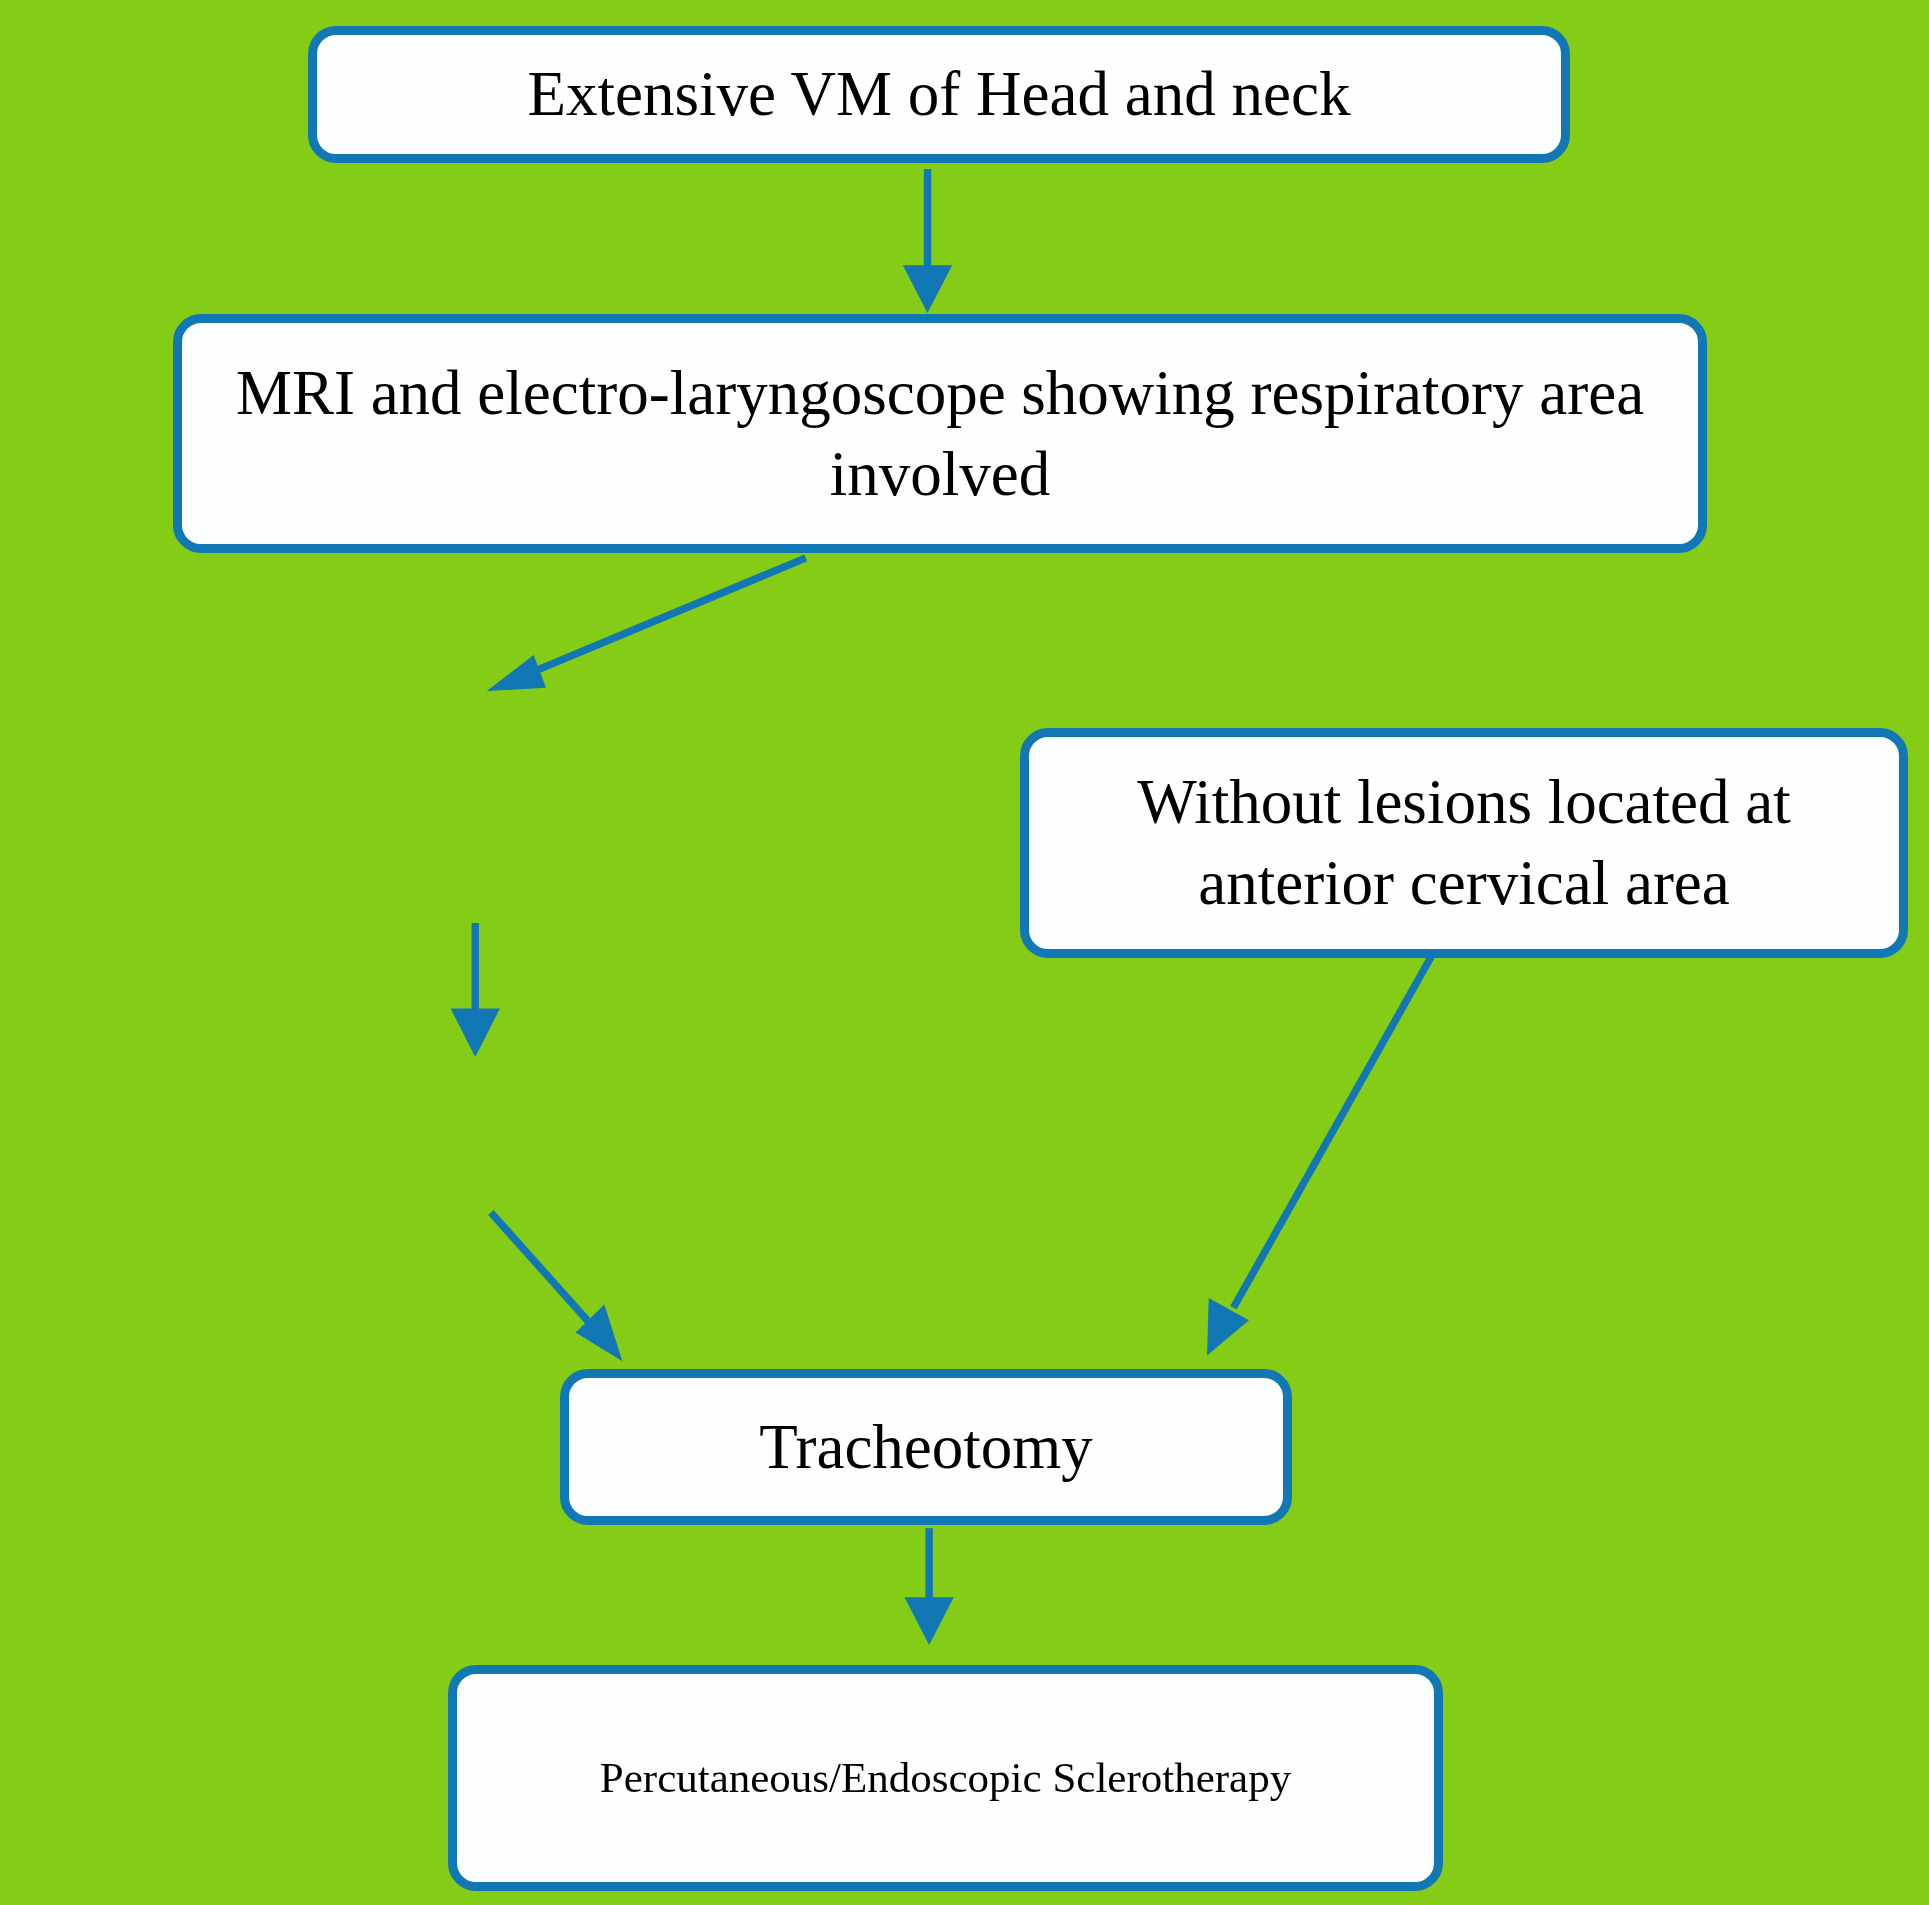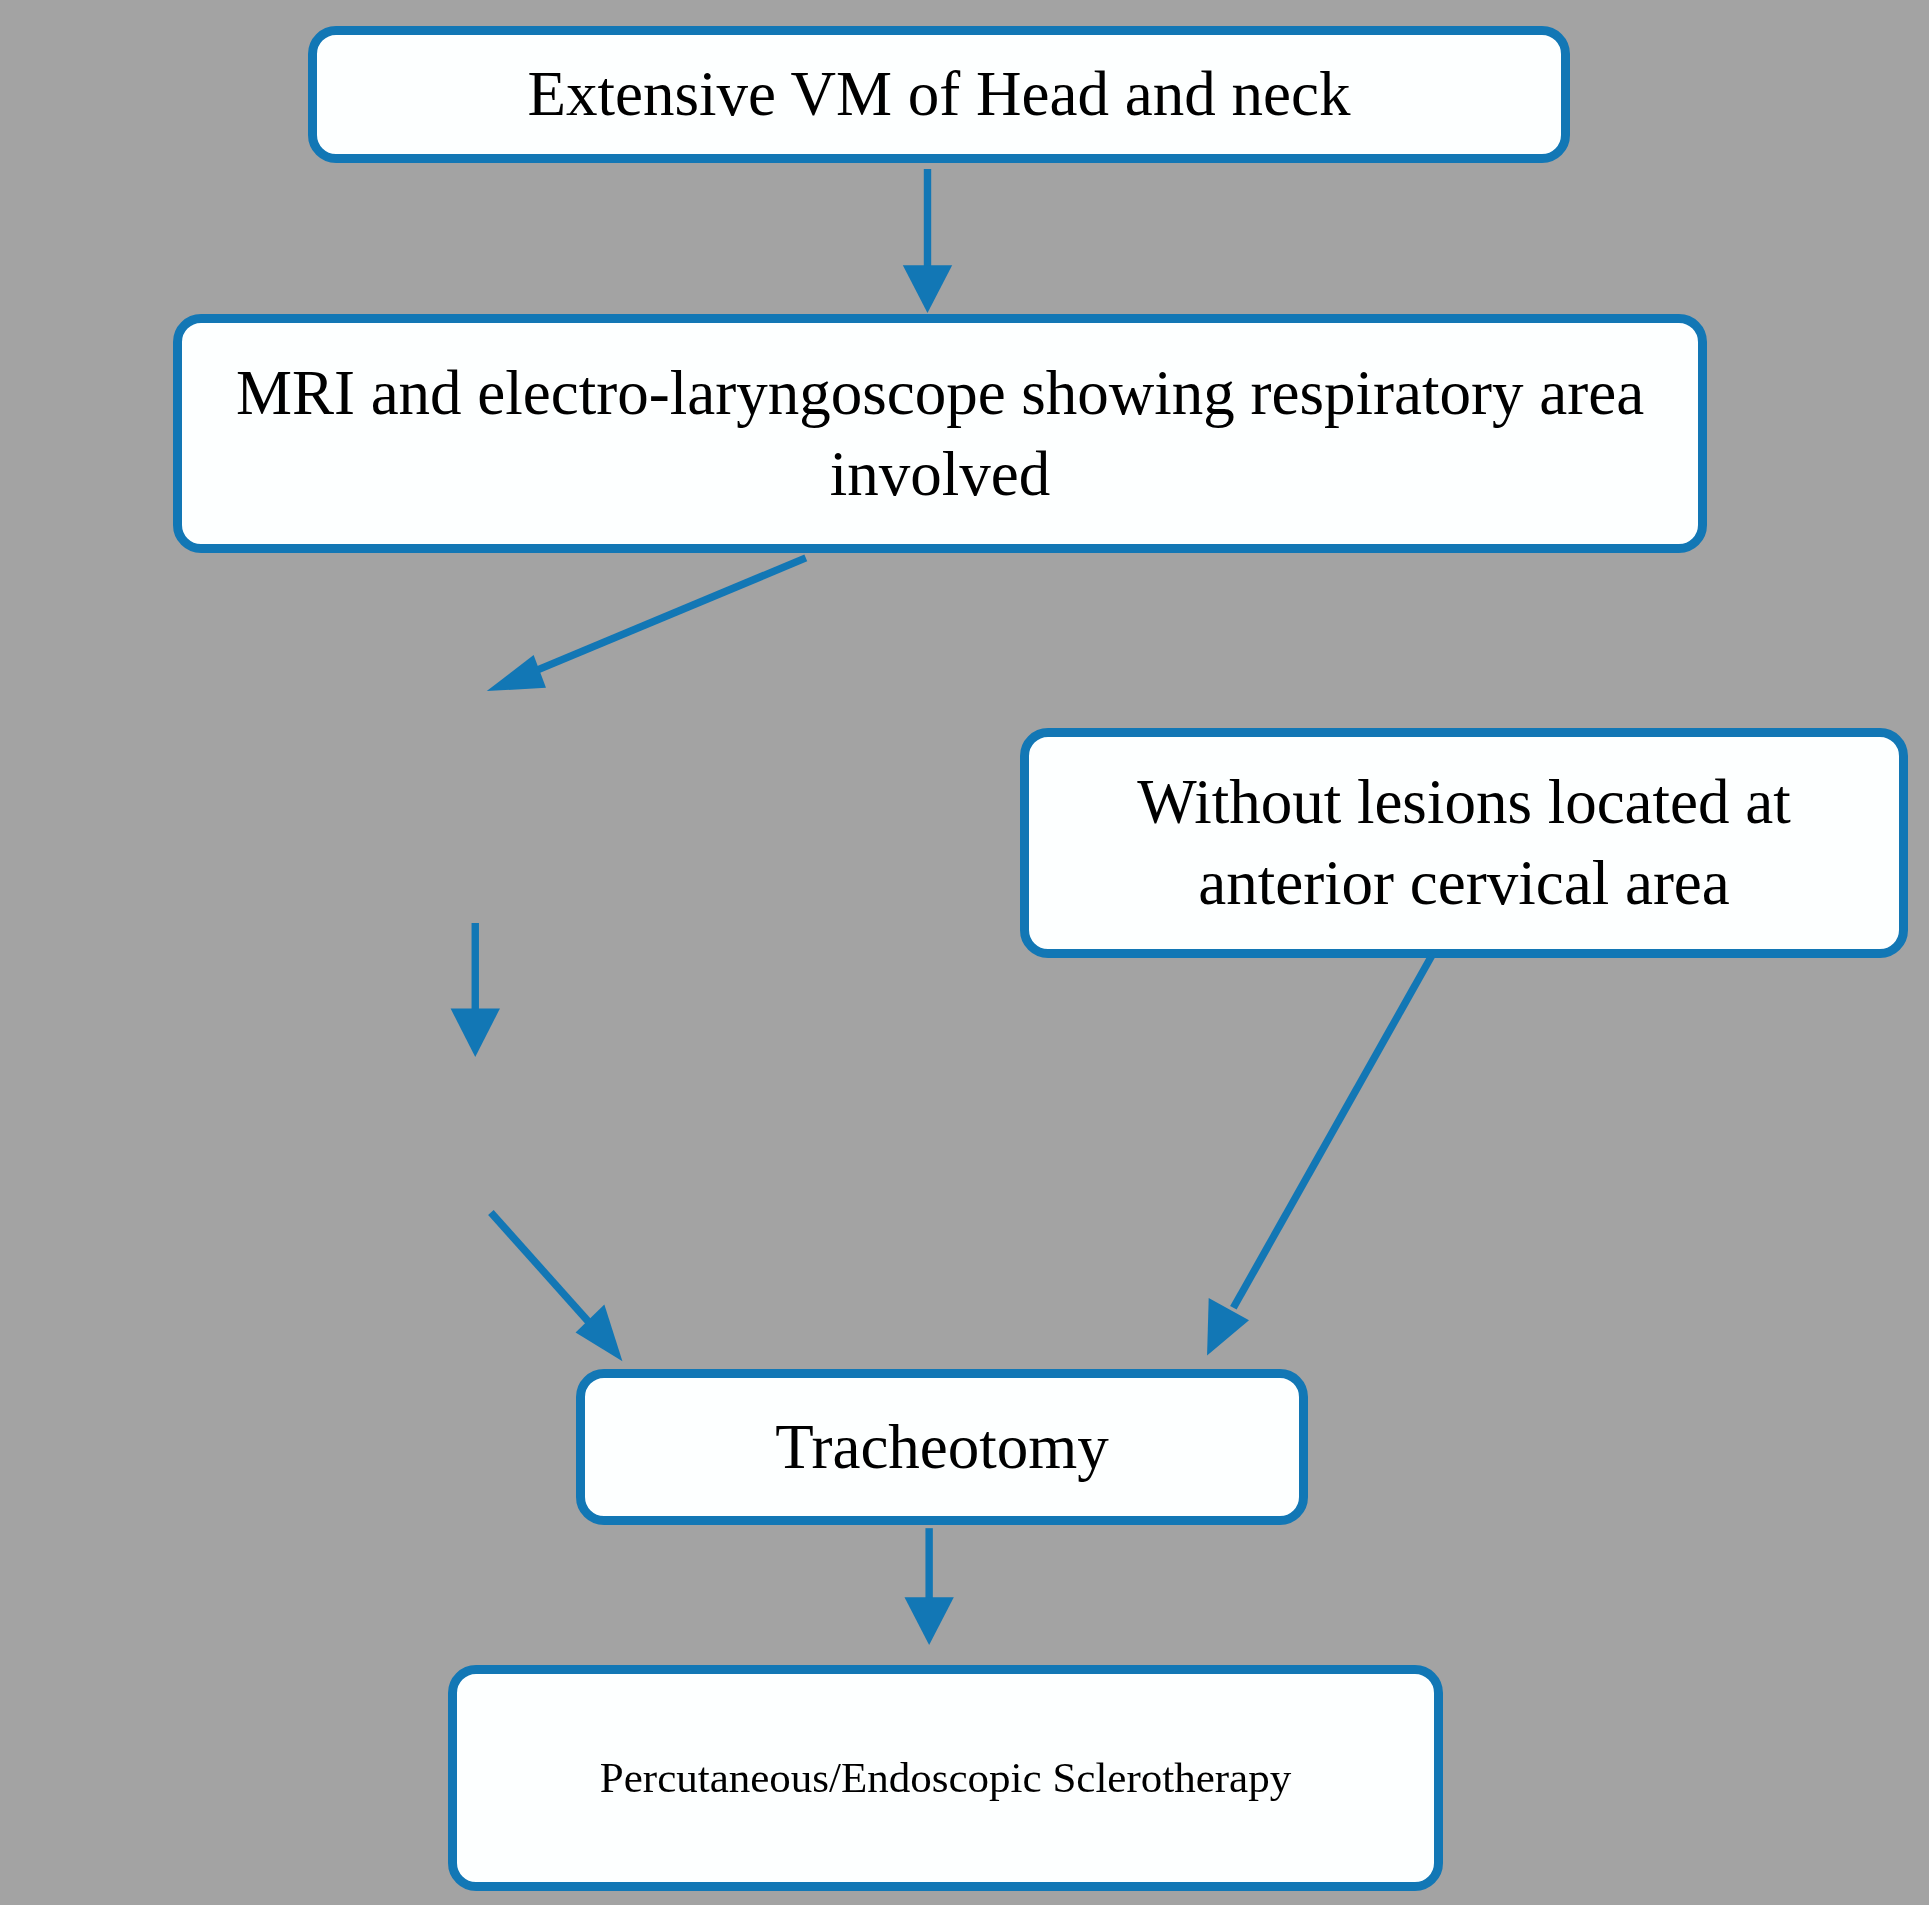--- a/index.html
+++ b/index.html
@@ -4,21 +4,21 @@
 <style>
   html, body {
     margin: 0;
     padding: 0;
     background: #ffffff;
   }
   #canvas {
     position: relative;
     width: 1929px;
     height: 1906px;
-    background: #a3a3a3;
+    background: #84cc16;
     overflow: hidden;
     font-family: "Liberation Serif", "DejaVu Serif", serif;
   }
   .flow-box {
     position: absolute;
     box-sizing: border-box;
     background: #fdffff;
     border: 9px solid #1277b5;
     border-radius: 28px;
     display: flex;
@@ -33,21 +33,21 @@
     display: block;
     width: 100%;
     font-weight: 400;
   }
   
   #box-extensive-vm { left: 308px;  top: 26px;   width: 1262px; height: 137px; font-size: 63px; }
   #box-mri          { left: 173px;  top: 314px;  width: 1534px; height: 239px; font-size: 63px; }
   #box-with-lesions { left: 33px;   top: 691px;  width: 901px; height: 230px; font-size: 63px; }
   #box-without-lesions { left: 1020px; top: 728px; width: 888px; height: 230px; font-size: 63px; }
   #box-percutaneous-sclero { left: 31px; top: 1061px; width: 947px; height: 148px; font-size: 63px; }
-  #box-tracheotomy  { left: 576px;  top: 1369px; width: 732px;  height: 156px; font-size: 63px; justify-content: flex-end; }
+  #box-tracheotomy  { left: 560px;  top: 1369px; width: 732px;  height: 156px; font-size: 63px; justify-content: flex-end; }
   #box-perc-endo-sclero { left: 448px; top: 1665px; width: 995px; height: 226px; font-size: 43px; }
 
   #arrow-layer {
     position: absolute;
     left: 0;
     top: 0;
     width: 1929px;
     height: 1906px;
     pointer-events: none;
   }

